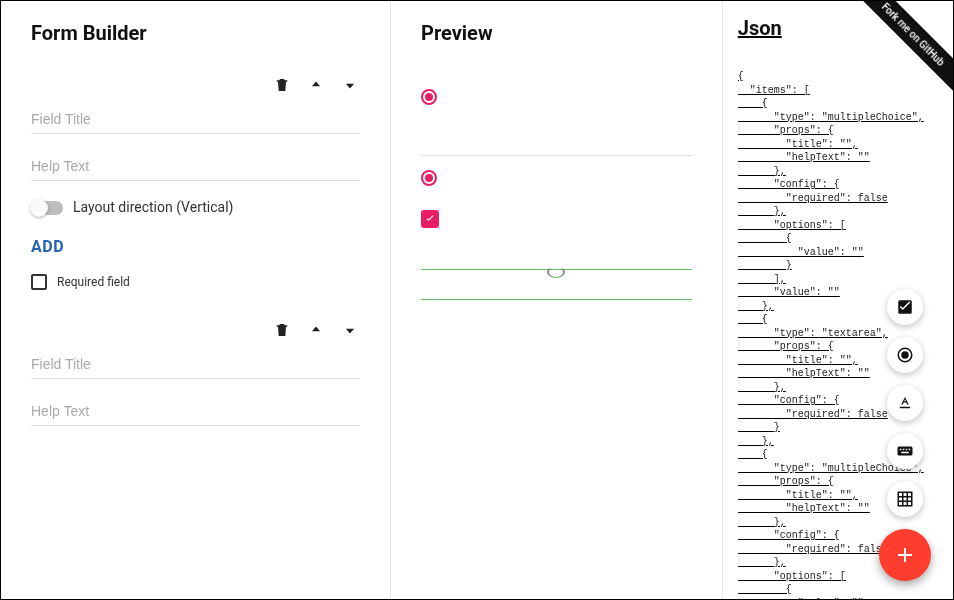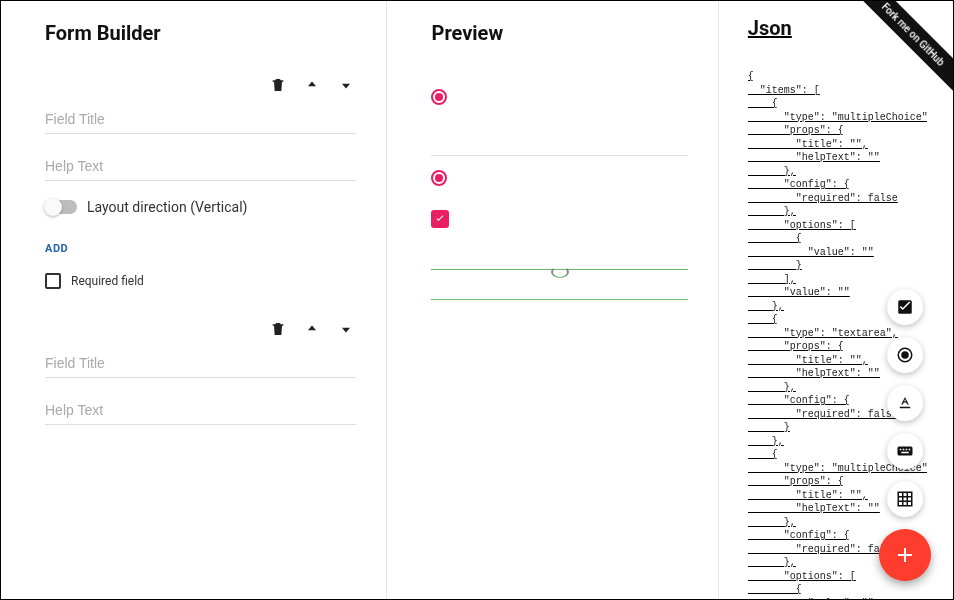--- a/index.html
+++ b/index.html
@@ -15,21 +15,20 @@
 .app {
   display: flex;
   width: 100%;
   height: 100%;
 }
 .col {
   position: relative;
   overflow-y: auto;
   overflow-x: hidden;
   padding: 20px 30px;
-  margin-left: 14px;
 }
 .col::-webkit-scrollbar { width: 12px; }
 .col::-webkit-scrollbar-track { background: #f0f0f0; }
 .col::-webkit-scrollbar-thumb { background: #bbb; border-radius: 6px; }
 .col-builder {
   width: 400px;
   border-right: 1px solid #e6e6e6;
 }
 .col-preview {
   width: 340px;
@@ -73,21 +72,21 @@
   width: 100%;
   font-size: 14px;
   padding: 6px 0;
   color: #333;
   background: transparent;
   outline: none;
 }
 .field input::placeholder { color: #aaa; }
 .switch-row {
   display: flex;
-  align-items: center;
+  align-items: flex-end;
   gap: 10px;
   margin: 18px 0 22px 0;
   font-size: 14px;
   color: #333;
 }
 .switch {
   width: 32px; height: 14px;
   background: #bdbdbd;
   border-radius: 10px;
   position: relative;
@@ -111,21 +110,21 @@
   flex: 1;
   border: none;
   border-bottom: 1px solid #ddd;
   font-size: 14px;
   padding: 6px 0;
   outline: none;
 }
 .drag-icon svg { width: 16px; height: 16px; }
 .add-link {
   color: #2563b4;
-  font-size: 11px;
+  font-size: 16px;
   font-weight: 700;
   letter-spacing: .5px;
   cursor: pointer;
   display: inline-block;
   margin-bottom: 18px;
 }
 .checkbox-row {
   display: flex;
   align-items: center;
   gap: 10px;

